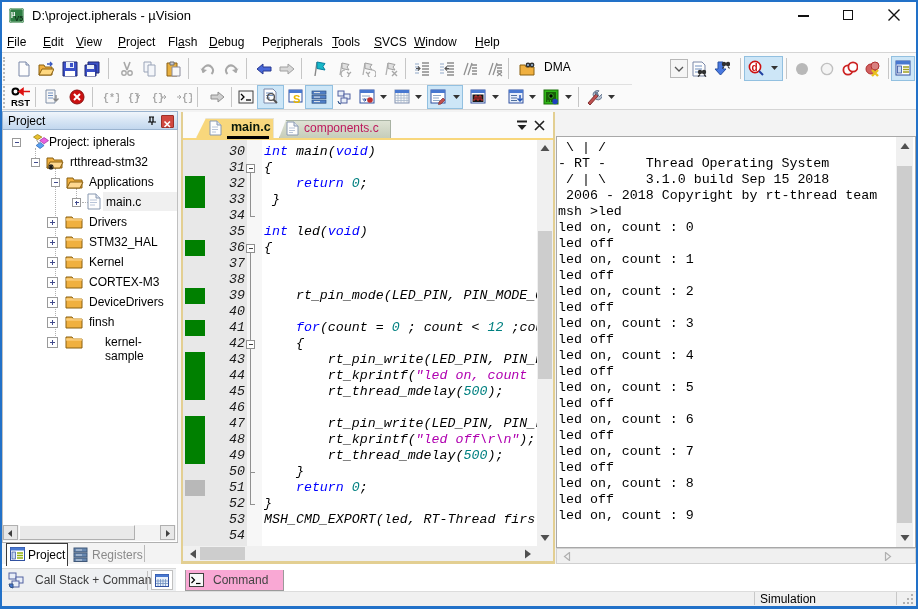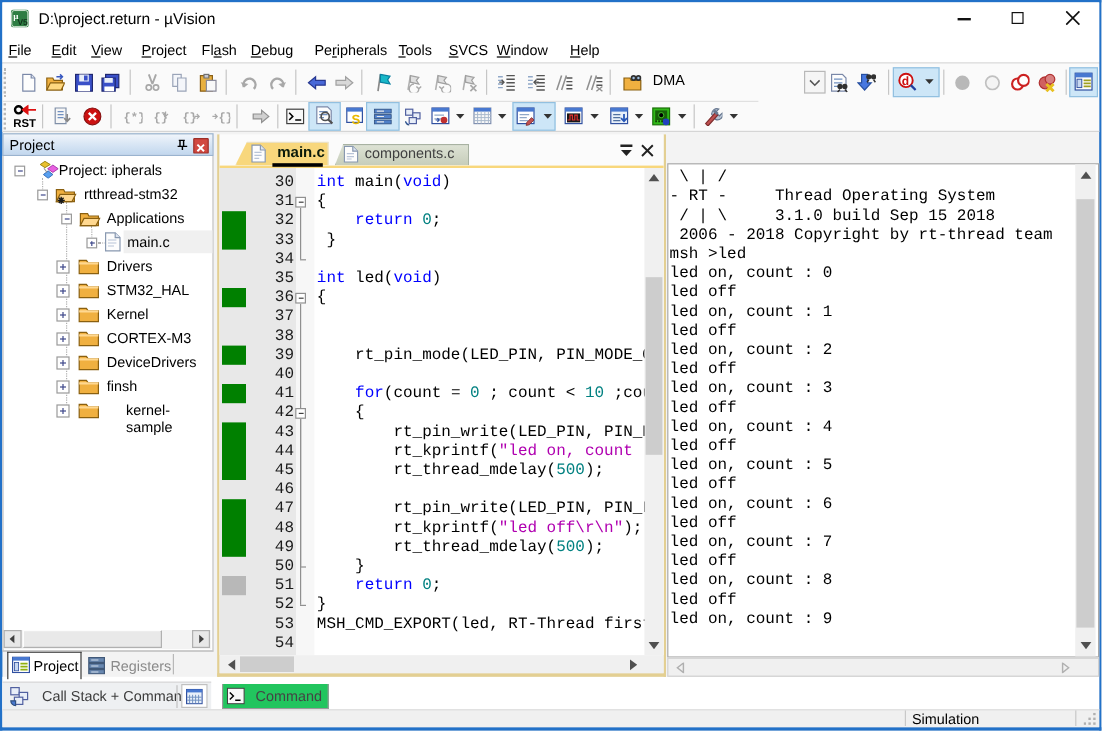--- a/index.html
+++ b/index.html
@@ -25,21 +25,21 @@
 <div class="abs" style="right:0;top:0;width:2px;height:609px;background:#2271c8;"></div>
 <div class="abs" style="left:0;bottom:0;width:918px;height:3px;background:#2271c8;"></div>
 
 <div class="abs" style="left:2px;top:2px;width:914px;height:28px;background:#ffffff;"></div>
 <svg id="appicon" class="abs" style="left:9px;top:8px;" width="15" height="15" viewBox="0 0 15 15">
     <rect x="0" y="0" width="15" height="15" rx="2.5" fill="#2e7d43"></rect>
     <rect x="0.8" y="0.8" width="13.4" height="13.4" rx="2" fill="none" stroke="#d8e8d8" stroke-width="0.8"></rect>
     <text x="2" y="8" font-size="7.5" font-weight="bold" fill="#fff" font-family="Liberation Serif">µ</text>
     <text x="5.5" y="12.5" font-size="7" font-weight="bold" fill="#10301a" font-family="Liberation Sans">V5</text>
   </svg>
-<div class="abs" style="left:32px;top:8px;font-size:13px;color:#000;">D:\project.return - µVision</div>
+<div class="abs" style="left:32px;top:8px;font-size:13px;color:#000;">D:\project.ipherals - µVision</div>
 
 <div class="abs" style="left:798px;top:15px;width:11px;height:1.5px;background:#111;"></div>
 <div class="abs" style="left:843px;top:10px;width:10px;height:10px;border:1.4px solid #111;"></div>
 <svg class="abs" style="left:888px;top:9px;" width="12" height="12">
     <path d="M0.5,0.5 L11.5,11.5 M11.5,0.5 L0.5,11.5" stroke="#111" stroke-width="1.4"></path>
   </svg>
 
 <div class="abs" style="left:2px;top:30px;width:914px;height:22px;background:#ffffff;"></div>
 <div class="abs" style="left:2px;top:52px;width:914px;height:1px;background:#d5d5d5;"></div>
 <div id="menubar" class="abs" style="top:35px;left:0;width:918px;height:16px;font-size:12px;color:#000;">
@@ -536,42 +536,42 @@
 <div id="editor" class="abs" style="left:181px;top:112px;width:374px;height:452px;border-left:2px solid #e3cf92;border-right:2px solid #e3cf92;border-bottom:3px solid #e3cf92;background:#f5f5f5;">
 
   <div class="abs" style="left:0;top:0;width:370px;height:28px;background:#fbfbfb;">
 
     <div class="abs" style="left:96px;top:8px;width:112px;height:18px;background:linear-gradient(180deg,#dde2d4,#c6cdba);border:1px solid #a8b2a2;border-bottom:none;clip-path:polygon(7px 0, 100% 0, 100% 100%, 0 100%);"></div>
     <svg class="abs" style="left:103px;top:9px;" width="13" height="15">
         <path d="M1,1 h7 l4,4 v9 h-11 z" fill="#fdfdfd" stroke="#8898b0"></path>
         <path d="M8,1 v4 h4" fill="#dde4f0" stroke="#8898b0"></path>
         <path d="M3,7 h6 M3,9.5 h6 M3,11.5 h4" stroke="#b8c4d8" stroke-width="1"></path>
       </svg>
-    <div class="abs" style="left:121px;top:9px;font-size:12px;color:#404040;">components.c</div>
+    <div class="abs" style="left:121px;top:9px;font-size:12px;color:#be185d;">components.c</div>
 
     <div class="abs" style="left:13px;top:6px;width:78px;height:20px;background:#f8d77c;border:1px solid #e8e4d4;border-bottom:none;clip-path:polygon(10px 0, 100% 0, 100% 100%, 0 100%);"></div>
     <div class="abs" style="left:0px;top:26px;width:370px;height:3px;background:#f8d77c;"></div>
     <svg class="abs" style="left:26px;top:8px;" width="13" height="16">
         <path d="M1,1 h7 l4,4 v10 h-11 z" fill="#fdfdfd" stroke="#8898b0"></path>
         <path d="M8,1 v4 h4" fill="#dde4f0" stroke="#8898b0"></path>
         <path d="M3,7 h6 M3,9.5 h6 M3,12 h4" stroke="#b8c4d8" stroke-width="1"></path>
       </svg>
     <div class="abs" style="left:48px;top:8px;font-size:12.5px;font-weight:bold;color:#0a1a0a;">main.c</div>
     <div class="abs" style="left:44px;top:24px;width:42px;height:2.5px;background:#000;"></div>
 
     <svg class="abs" style="left:333px;top:8px;" width="13" height="12">
         <path d="M1,1.5 h10" stroke="#222" stroke-width="2"></path>
         <path d="M1.5,5 l9,0 -4.5,5 z" fill="#222"></path>
       </svg>
     <svg class="abs" style="left:351px;top:8px;" width="12" height="12">
         <path d="M1,1 L10,10 M10,1 L1,10" stroke="#222" stroke-width="1.6"></path>
       </svg>
   </div>
 
-  <div id="edmain" class="abs" style="left:0;top:28px;width:370px;height:406px;background:#fff;overflow:hidden;">
+  <div id="edmain" class="abs" style="left:0;top:28px;width:370px;height:406px;background:#fff;overflow:hidden;font-style:italic;">
     <div class="abs" style="left:0;top:0;width:64px;height:406px;background:#e8e8e8;"></div>
     <div class="abs" style="left:64px;top:0;width:15px;height:406px;background:#f7f7f7;"></div>
     <div id="blocks">
         <div class="abs" style="left:2px;top:36px;width:20px;height:32px;background:#008000;"></div>
         <div class="abs" style="left:2px;top:100px;width:20px;height:16px;background:#008000;"></div>
         <div class="abs" style="left:2px;top:148px;width:20px;height:16px;background:#008000;"></div>
         <div class="abs" style="left:2px;top:180px;width:20px;height:16px;background:#008000;"></div>
         <div class="abs" style="left:2px;top:212px;width:20px;height:48px;background:#008000;"></div>
         <div class="abs" style="left:2px;top:276px;width:20px;height:48px;background:#008000;"></div>
         <div class="abs" style="left:2px;top:340px;width:20px;height:16px;background:#b8b8b8;"></div>
@@ -623,21 +623,21 @@
         <div class="codeline" style="top:0px;"><span class="kw">int</span> main(<span class="kw">void</span>)</div>
         <div class="codeline" style="top:16px;">{</div>
         <div class="codeline" style="top:32px;">    <span class="kw">return</span> <span class="num">0</span>;</div>
         <div class="codeline" style="top:48px;"> }</div>
         <div class="codeline" style="top:64px;"></div>
         <div class="codeline" style="top:80px;"><span class="kw">int</span> led(<span class="kw">void</span>)</div>
         <div class="codeline" style="top:96px;">{</div>
         <div class="codeline" style="top:128px;"></div>
         <div class="codeline" style="top:144px;">    rt_pin_mode(LED_PIN, PIN_MODE_OUTPUT);</div>
         <div class="codeline" style="top:160px;"></div>
-        <div class="codeline" style="top:176px;">    <span class="kw">for</span>(count = <span class="num">0</span> ; count &lt; <span class="num">10</span> ;count ++)</div>
+        <div class="codeline" style="top:176px;">    <span class="kw">for</span>(count = <span class="num">0</span> ; count &lt; <span class="num">12</span> ;count ++)</div>
         <div class="codeline" style="top:192px;">    {</div>
         <div class="codeline" style="top:208px;">        rt_pin_write(LED_PIN, PIN_HIGH);</div>
         <div class="codeline" style="top:224px;">        rt_kprintf(<span class="str">"led on, count : %d\r\n"</span>, count);</div>
         <div class="codeline" style="top:240px;">        rt_thread_mdelay(<span class="num">500</span>);</div>
         <div class="codeline" style="top:256px;"></div>
         <div class="codeline" style="top:272px;">        rt_pin_write(LED_PIN, PIN_LOW);</div>
         <div class="codeline" style="top:288px;">        rt_kprintf(<span class="str">"led off\r\n"</span>);</div>
         <div class="codeline" style="top:304px;">        rt_thread_mdelay(<span class="num">500</span>);</div>
         <div class="codeline" style="top:320px;">    }</div>
         <div class="codeline" style="top:336px;">    <span class="kw">return</span> <span class="num">0</span>;</div>
@@ -661,21 +661,21 @@
     <svg class="abs" style="left:6px;top:3px;" width="8" height="10">
         <path d="M7,0.5 L1,5 L7,9.5 z" fill="#505050"></path>
       </svg>
     <div class="abs" style="left:17px;top:1px;width:45px;height:13px;background:#cdcdcd;"></div>
     <svg class="abs" style="left:341px;top:3px;" width="8" height="10">
         <path d="M1,0.5 L7,5 L1,9.5 z" fill="#505050"></path>
       </svg>
   </div>
 </div>
 
-<div id="cmdtab" class="abs" style="left:185px;top:570px;width:89px;height:21px;background:#22c55e;border:1px solid #9a9a9a;border-top:none;">
+<div id="cmdtab" class="abs" style="left:185px;top:570px;width:99px;height:21px;background:#f9a8d4;border:1px solid #9a9a9a;border-top:none;">
   <svg class="abs" style="left:3px;top:3px;" width="15" height="14">
       <rect x="0.5" y="0.5" width="14" height="13" fill="#f8f8f8" stroke="#404040"></rect>
       <path d="M2.5,4 l3,3 -3,3" stroke="#000" fill="none" stroke-width="1.2"></path>
       <path d="M7,10.5 h4.5" stroke="#000" stroke-width="1.2"></path>
     </svg>
   <span class="abs" style="left:27px;top:3px;font-size:12px;color:#444;">Command</span>
 </div>
 
 <div id="uart" class="abs" style="left:556px;top:112px;width:360px;height:452px;">
   <div class="abs" style="left:0;top:24px;width:360px;height:412px;background:#fff;border:1px solid #a8a8a8;"></div>

